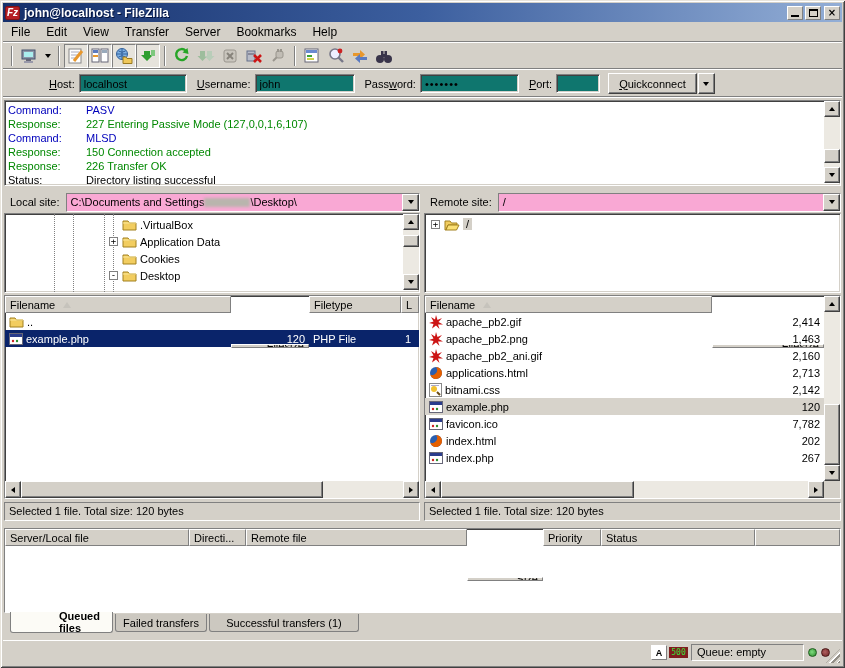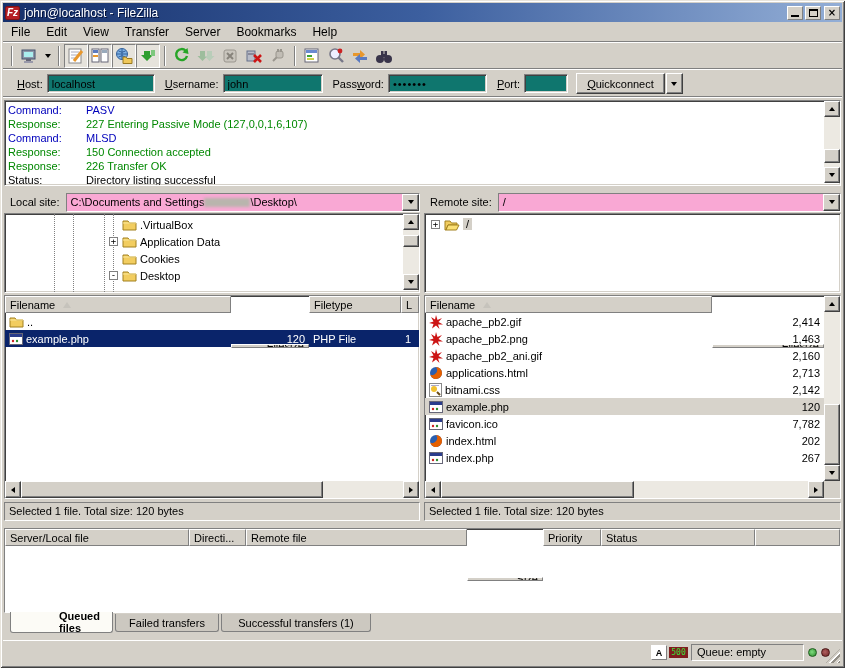--- a/index.html
+++ b/index.html
@@ -16,41 +16,41 @@
   .rais { border:1px solid; border-color:#fff #404040 #404040 #fff;
           box-shadow: inset -1px -1px 0 #808080; background:#d4d0c8; }
   .rais1 { border:1px solid; border-color:#fff #808080 #808080 #fff; background:#d4d0c8; }
   .hgroove { border-top:1px solid #808080; border-bottom:1px solid #fff; height:2px; }
   
   .tbar { background:linear-gradient(90deg,#16306b 0%,#3c5f9f 50%,#93aed6 100%);
           display:flex; align-items:center; padding:0 2px; }
   .appico { width:15px; height:14px; background:#b51f24; border:1px solid #7d1317; border-radius:2px;
             color:#fff; font-weight:bold; font-style:italic; font-size:10px; line-height:12px;
             text-align:center; margin-right:4px; flex:0 0 auto; }
-  .ttl { color:#fff; font-weight:normal; font-size:12px; flex:1; text-shadow:1px 1px 0 #00103a; }
+  .ttl { color:#fff; font-weight:bold; font-size:12px; flex:1; text-shadow:1px 1px 0 #00103a; }
   .wbtn { width:16px; height:14px; margin-left:2px; display:flex; align-items:center; justify-content:center; position:relative; }
   .glyph-min { width:8px; height:2px; background:#000; margin-top:7px; }
   .glyph-max { width:9px; height:8px; border:1px solid #000; border-top:2px solid #000; }
   .glyph-x  { font-size:10px; font-weight:bold; line-height:10px; font-family:"DejaVu Sans", sans-serif; }
   
   .mb { display:flex; align-items:center; font-size:12px; }
   .mi { padding:2px 8px; }
   
   .tool { display:flex; align-items:center; padding-left:4px; }
   .tbtn { width:24px; height:24px; display:flex; align-items:center; justify-content:center; border:1px solid transparent; }
   .tbtn.pressed { border-color:#808080 #fff #fff #808080;
       background:#e6e3dc; }
   .vsep { width:2px; height:20px; border-left:1px solid #808080; border-right:1px solid #fff; margin:0 4px; }
   .ddbtn { width:13px; height:24px; display:flex; align-items:center; justify-content:center; }
   .arr-d { width:0; height:0; border-left:3px solid transparent; border-right:3px solid transparent; border-top:4px solid #000; }
   .arr-u { width:0; height:0; border-left:3px solid transparent; border-right:3px solid transparent; border-bottom:4px solid #000; }
   .arr-l { width:0; height:0; border-top:3px solid transparent; border-bottom:3px solid transparent; border-right:4px solid #000; }
   .arr-r { width:0; height:0; border-top:3px solid transparent; border-bottom:3px solid transparent; border-left:4px solid #000; }
   
-  .qc { display:flex; align-items:center; padding-left:14px; }
+  .qc { display:flex; align-items:center; padding-left:14px;margin-left:32px; }
   .qc label { margin-right:4px; }
   .qc input { height:19px; border:1px solid; border-color:#808080 #fff #fff #808080;
       box-shadow: inset 1px 1px 0 #404040, inset -1px -1px 0 #d4d0c8;
       font-family:"Liberation Sans", sans-serif; font-size:11px; padding:2px 4px; outline:none; background:#0f766e; }
   .u { text-decoration:underline; }
   .qcbtn { height:21px; padding:0 10px; font-size:11px; display:flex; align-items:center; }
   
   .logline { display:flex; line-height:14px; white-space:nowrap; }
   .loglab { width:78px; flex:0 0 auto; }
   .k-command { color:#0000bb; }
@@ -607,21 +607,21 @@
         </div>
       <div class="col" style="flex:1;"></div>
     </div>
     <div style="background:#fff;height:66px;"></div>
   </div>
 
   <div class="abs" style="left:10px;top:614px;height:22px;display:flex;align-items:flex-start;">
     <div class="tab active" style="width:103px;padding-left:48px;">
         <span>Queued files</span>
       </div>
-    <div class="tab" style="width:104px;margin-left:2px;">
+    <div class="tab" style="width:92px;margin-left:2px;">
         <span>Failed transfers</span>
       </div>
     <div class="tab" style="width:150px;margin-left:2px;">
         <span>Successful transfers (1)</span>
       </div>
   </div>
 
   <div class="abs" style="left:3px;top:640px;right:3px;height:25px;border-top:1px solid #fff;">
     <div class="abs rais1" style="left:648px;top:4px;width:16px;height:15px;background:#fff;text-align:center;font-size:9px;font-weight:bold;line-height:14px;"><span>A</span></div>
     <div class="abs badge" style="left:666px;top:6px;width:19px;height:11px;"><span>500</span></div>

